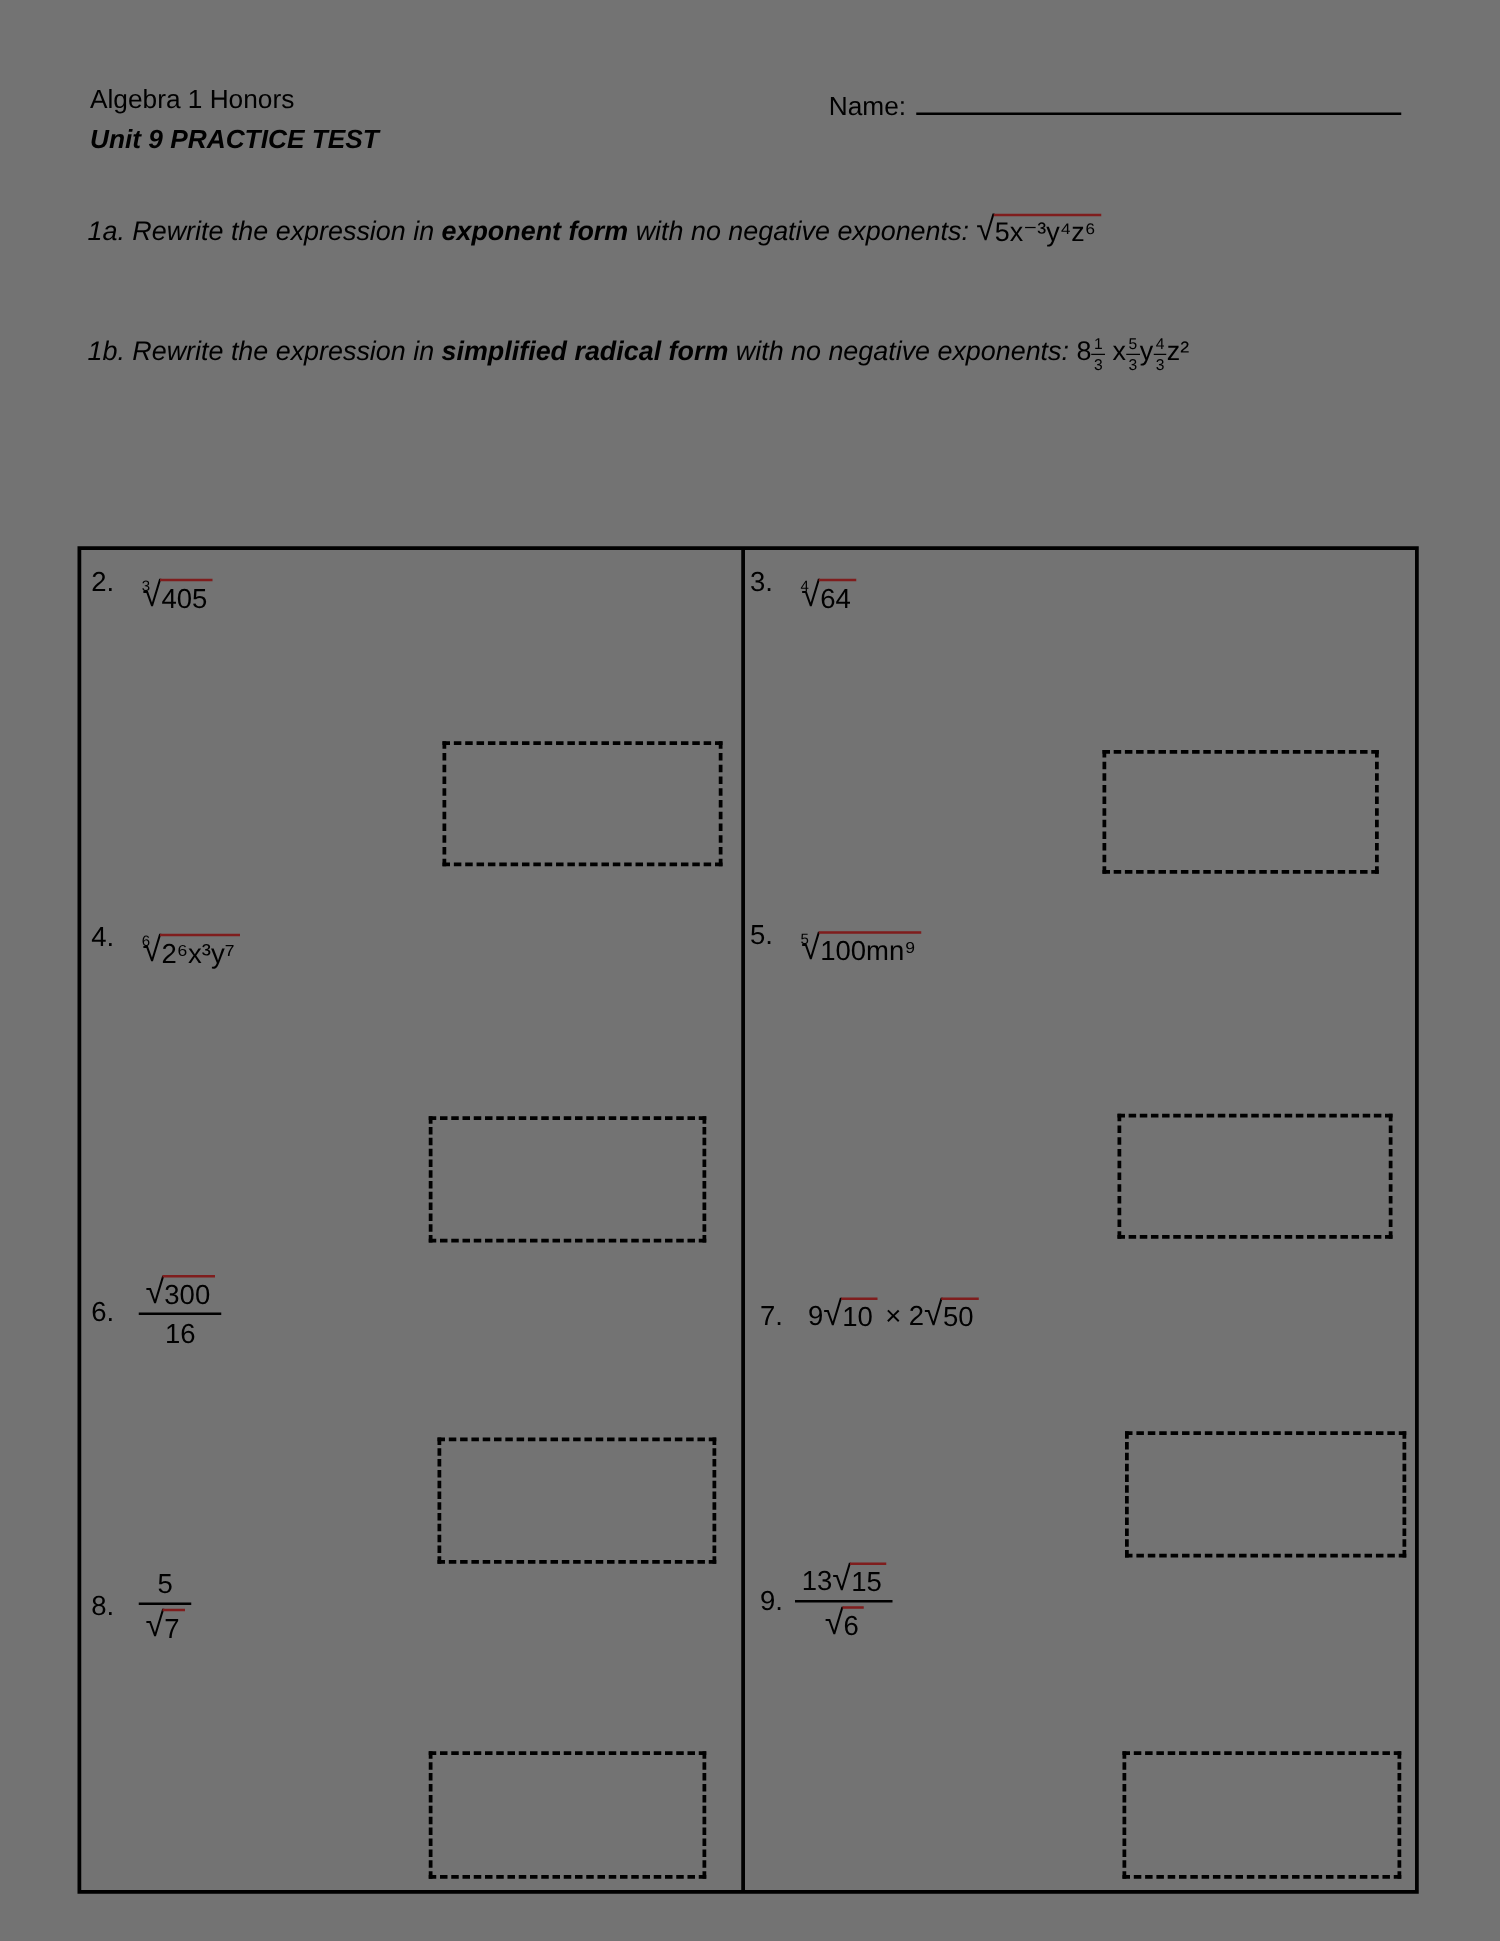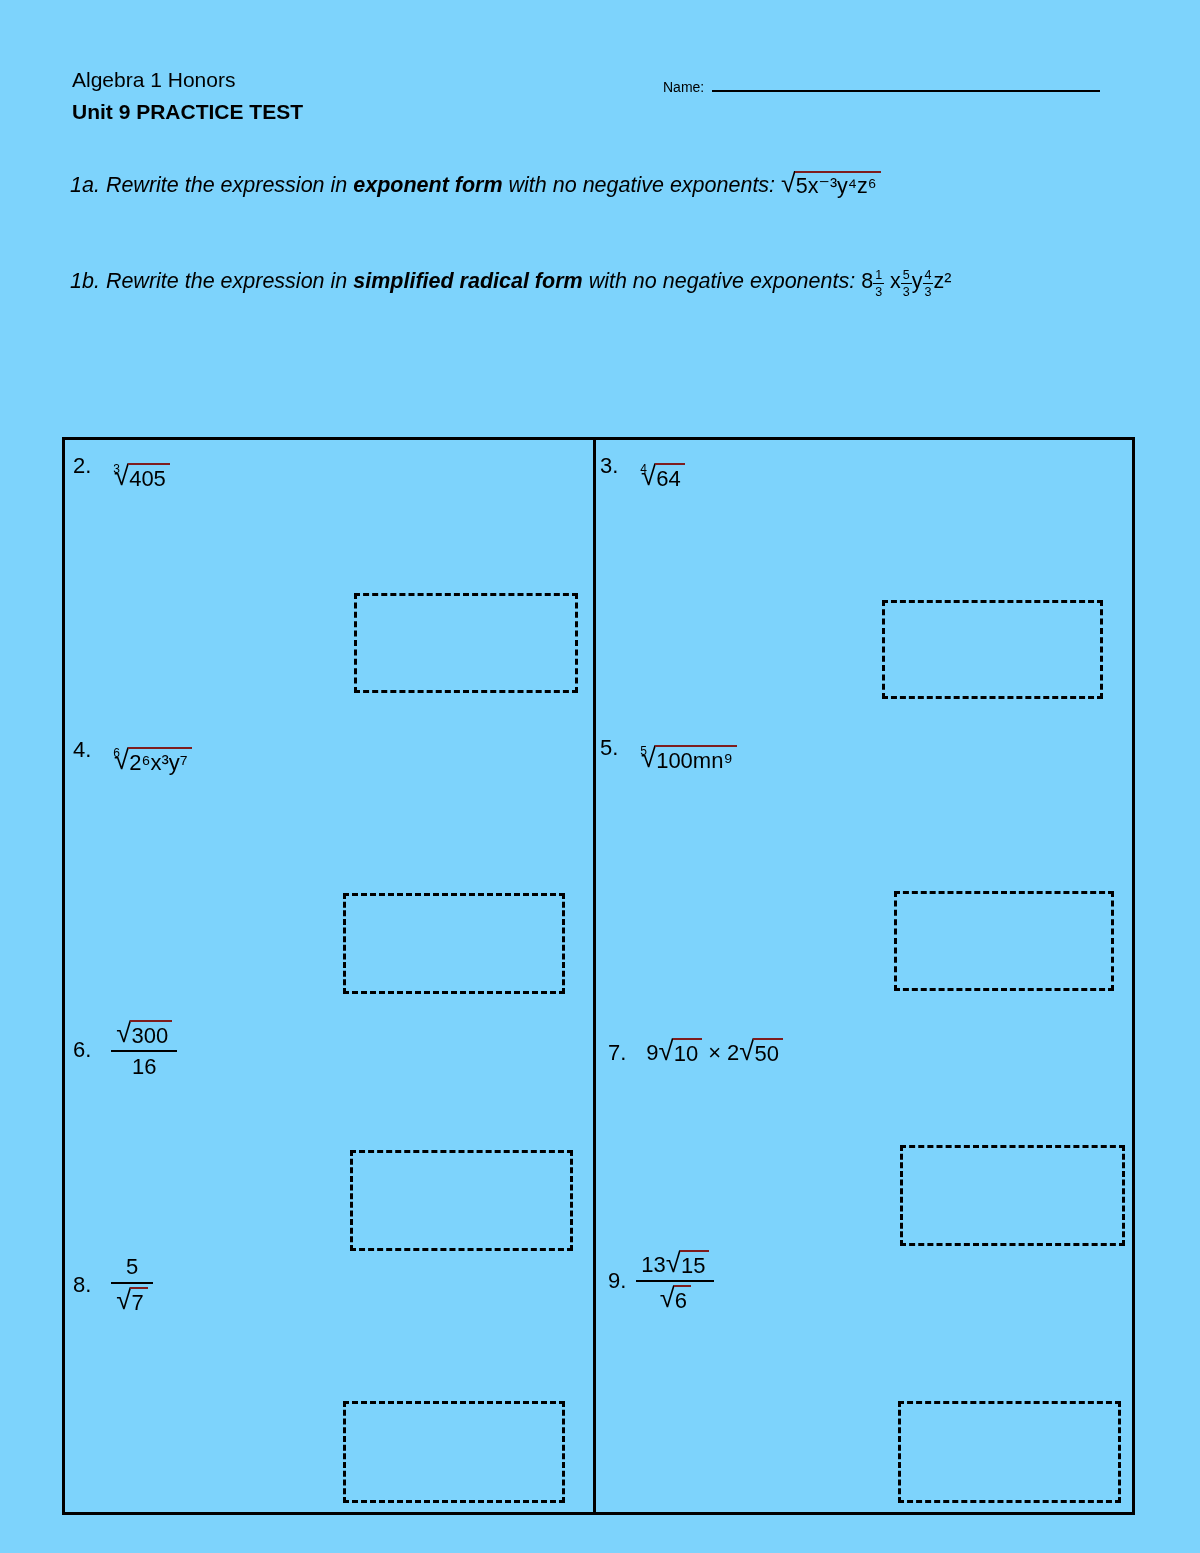--- a/index.html
+++ b/index.html
@@ -1,29 +1,29 @@
 <!DOCTYPE html>
 <html><head>
 <meta charset="utf-8">
 <style>
   * { margin:0; padding:0; box-sizing:border-box; }
   html,body { background:#ffffff; }
   .page {
     position:relative;
     width:1200px; height:1553px;
-    background:#7dd3fc; color:#000000;
+    background:#737373; color:#000000;
     font-family:"Liberation Sans","DejaVu Sans",sans-serif;
     overflow:hidden;
   }
   .abs { position:absolute; }
   .it { font-style:italic; }
-  .b  { font-weight:bold; }
+  .b  { font-weight:bold;font-style:italic; }
 
   .hdr { font-size:21px; line-height:32px; }
-  .name-row { font-size:14px; }
+  .name-row { font-size:21px; }
   .name-line {
     display:inline-block; width:388px; height:22px;
     border-bottom:2px solid #000; margin-left:8px; vertical-align:baseline;
   }
 
   .q-line { font-size:21.5px; line-height:30px; white-space:nowrap; }
   .math { font-style:normal; }
 
   
   .radical { display:inline-flex; align-items:flex-start; line-height:1; font-style:normal; }

